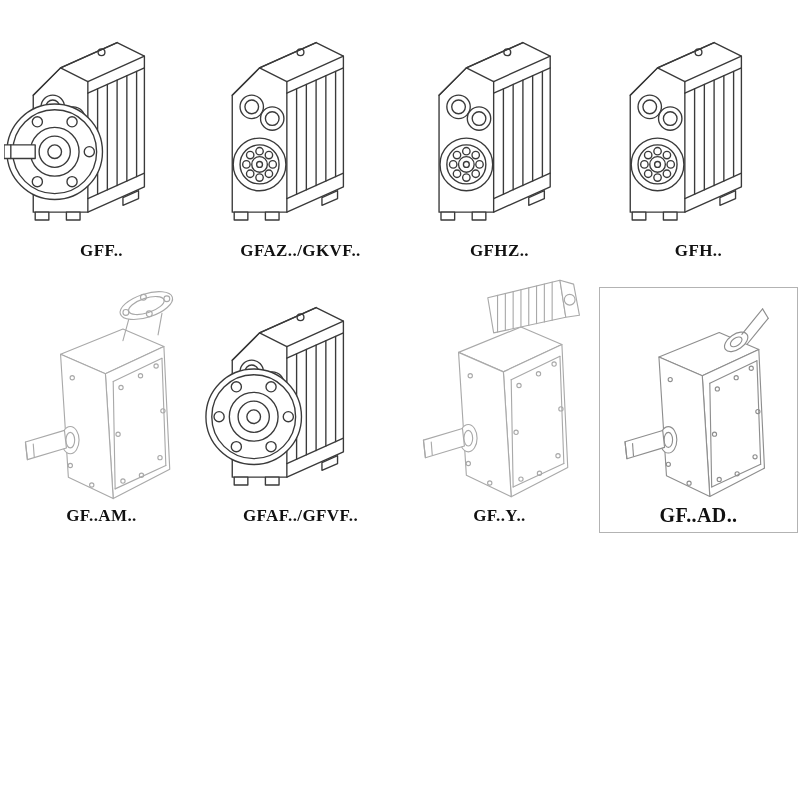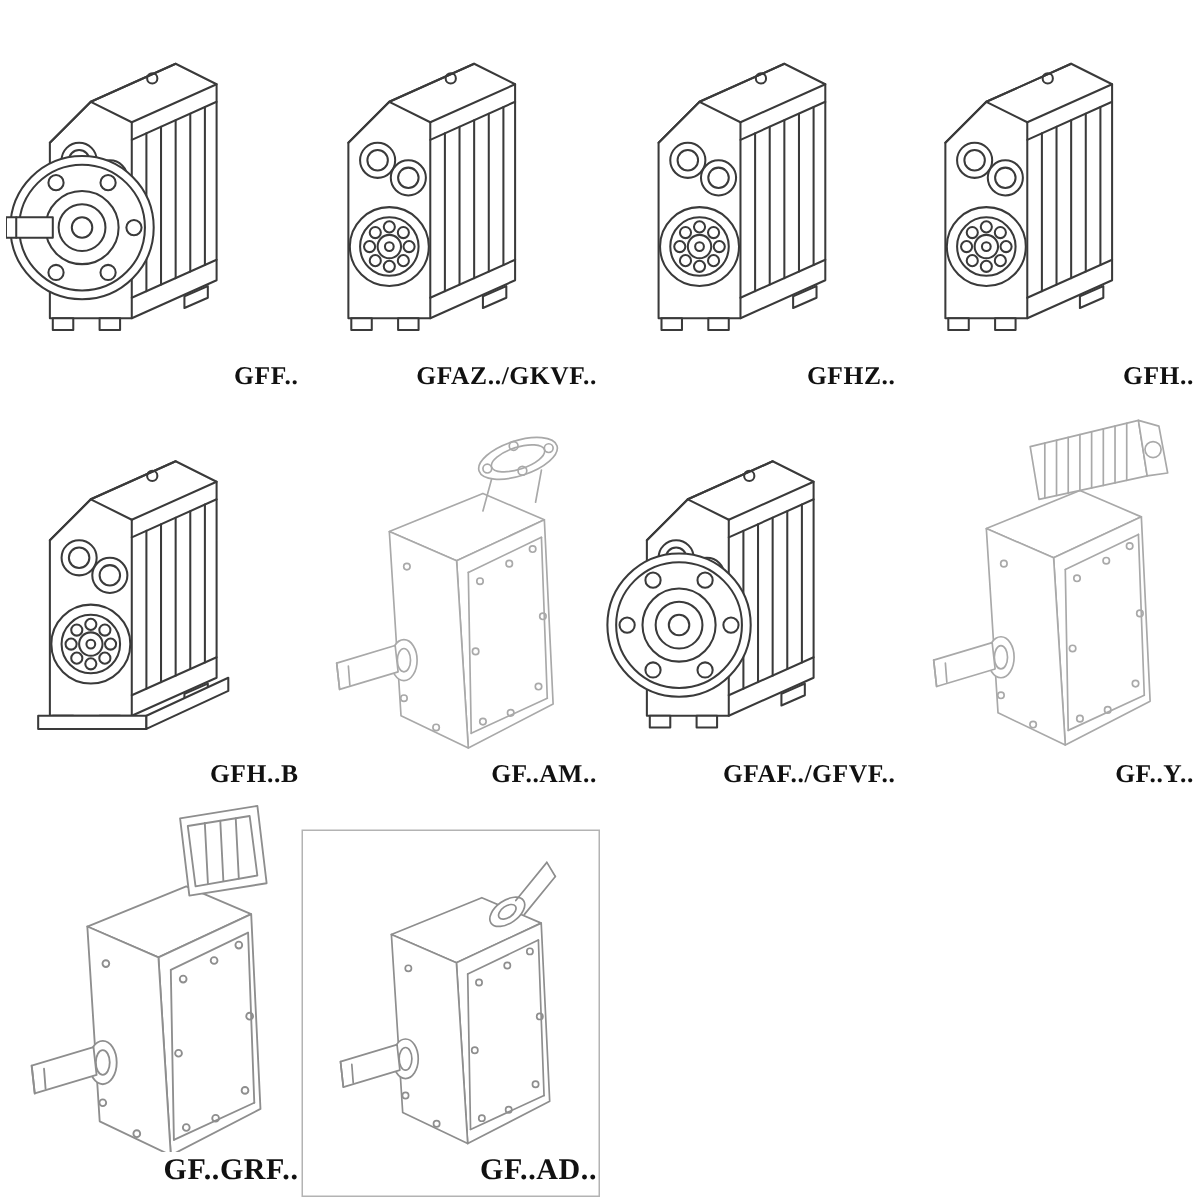--- a/index.html
+++ b/index.html
@@ -12,21 +12,21 @@
   .catalog {
     width: 800px; height: 800px;
     display: grid;
     grid-template-columns: repeat(4, 1fr);
     grid-template-rows: repeat(3, 1fr);
     padding: 2px;
   }
   .cell {
     margin: 0;
     display: flex; flex-direction: column;
-    align-items: flex-end; justify-content: flex-end;
+    align-items: center; justify-content: flex-end;
     padding: 2px 2px 6px;
     min-width: 0; min-height: 0;
   }
   .drawing {
     flex: 1 1 auto;
     width: 100%; min-height: 0;
     fill: none;
     stroke-width: 1.4;
     stroke-linejoin: round;
     stroke-linecap: round;
@@ -209,29 +209,20 @@
 
   <figure class="cell">
     <svg class="drawing solid" viewBox="0 0 200 240">
       <use href="#gb-body"></use>
         <use href="#gb-eyes"></use>
         <use href="#gb-bearing"></use>
     </svg>
     <figcaption class="label">GFH..</figcaption>
   </figure>
 
-  <figure class="cell">
-    <svg class="drawing solid" viewBox="0 0 200 240">
-      <use href="#gb-body"></use>
-        <use href="#gb-eyes"></use>
-        <use href="#gb-bearing"></use>
-        <use href="#gb-base"></use>
-    </svg>
-    <figcaption class="label">GFH..B</figcaption>
-  </figure>
 
   <figure class="cell">
     <svg class="drawing light" viewBox="0 0 200 240">
       <use href="#gb-lightbody" transform="translate(0,12)"></use>
         <use href="#gb-topflange"></use>
     </svg>
     <figcaption class="label">GF..AM..</figcaption>
   </figure>
 
   <figure class="cell">
@@ -245,29 +236,20 @@
 
   <figure class="cell">
     <svg class="drawing light" viewBox="0 0 200 240">
       <use href="#gb-lightbody" transform="translate(0,10)"></use>
         <use href="#gb-motor"></use>
     </svg>
     <figcaption class="label">GF..Y..</figcaption>
   </figure>
 
 
-  <figure class="cell">
-    <svg class="drawing light2" viewBox="0 0 200 240">
-      <g transform="translate(-6,-4) scale(1.06)">
-        <use href="#gb-lightbody" transform="translate(0,10)"></use>
-          <use href="#gb-grfbox"></use>
-      </g>
-    </svg>
-    <figcaption class="label label-lg">GF..GRF..</figcaption>
-  </figure>
 
   <figure class="cell boxed">
     <svg class="drawing light2" viewBox="0 0 200 240">
       <g transform="translate(-6,-2) scale(1.06)">
         <use href="#gb-lightbody"></use>
           <use href="#gb-topshaft"></use>
       </g>
     </svg>
     <figcaption class="label label-lg">GF..AD..</figcaption>
   </figure>

